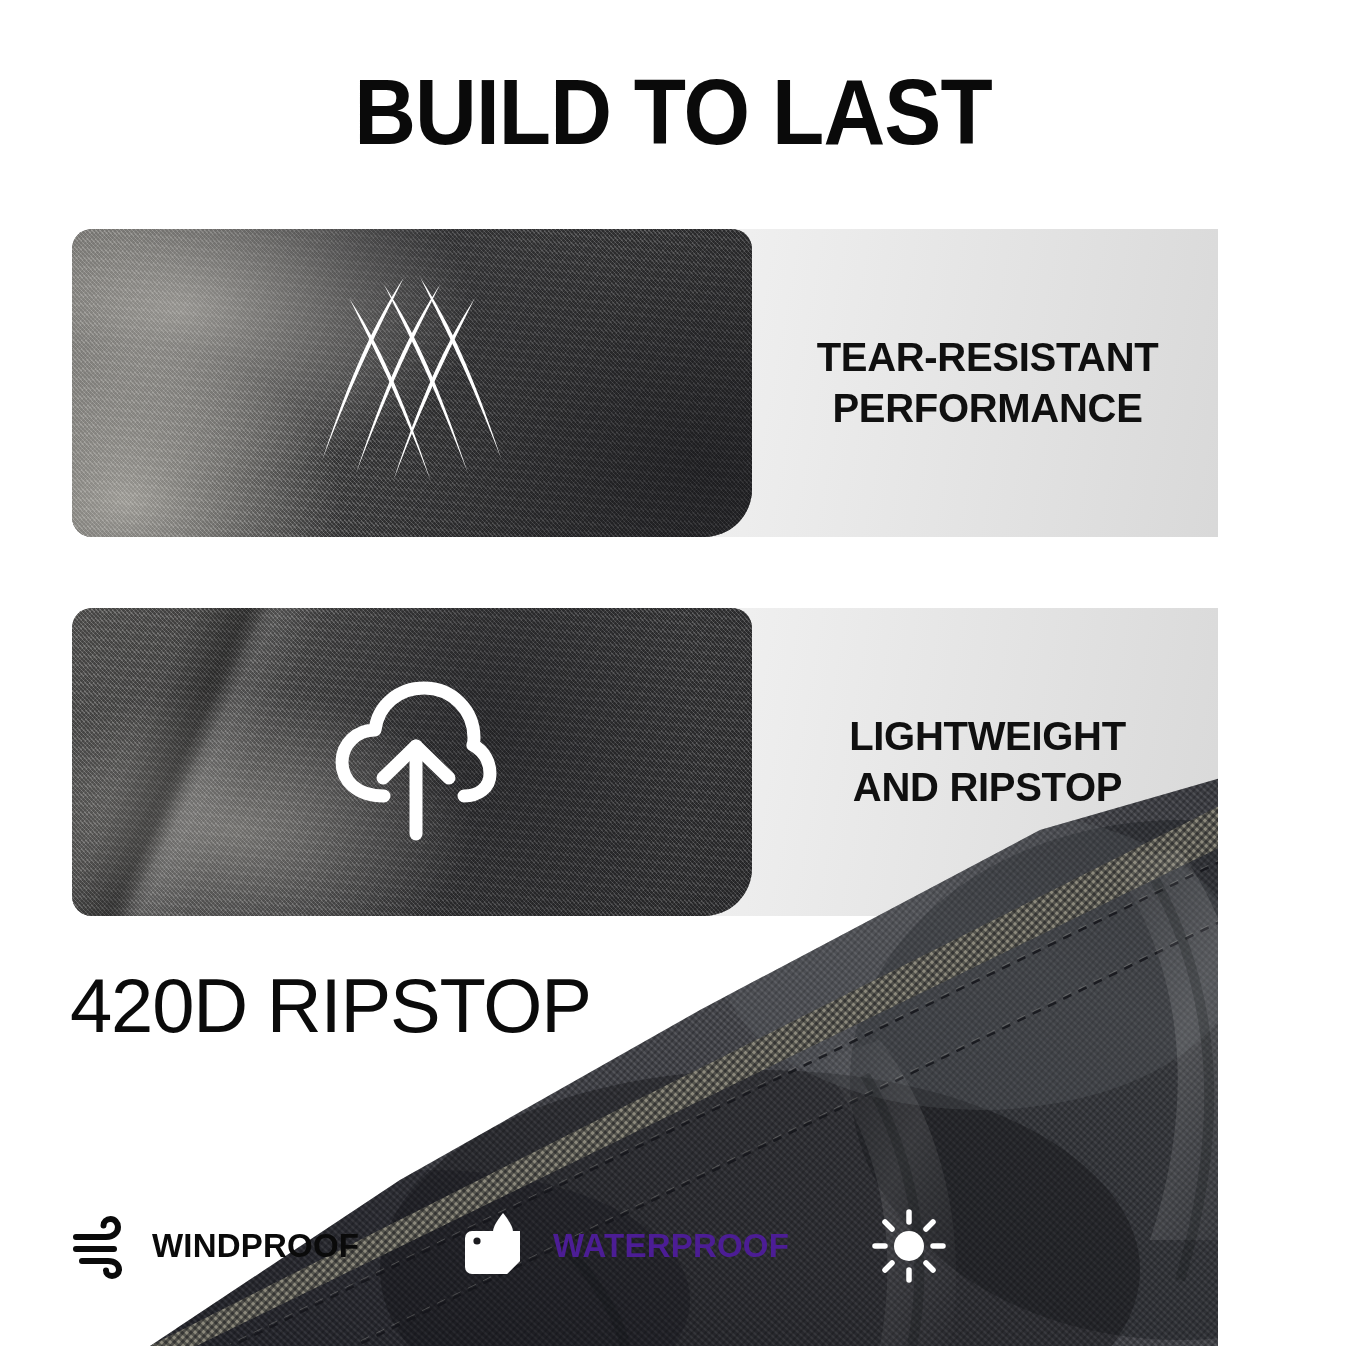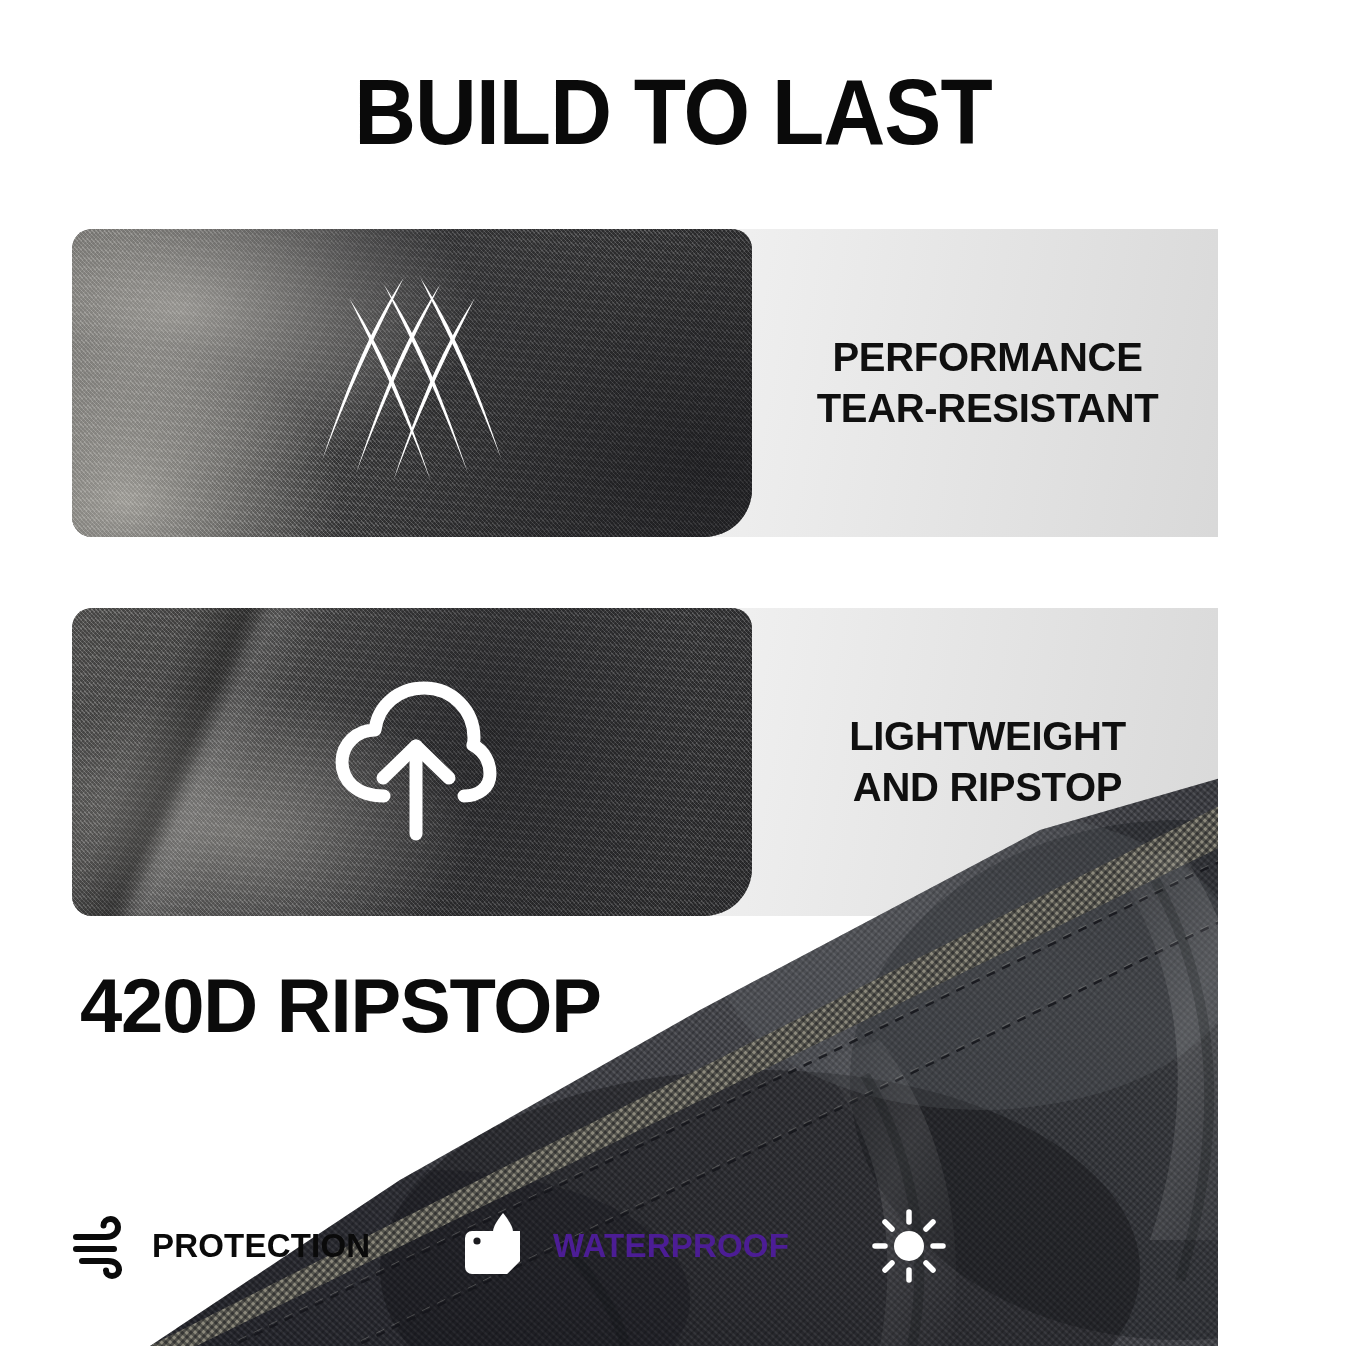--- a/index.html
+++ b/index.html
@@ -140,25 +140,25 @@
     left: 0; top: 0;
     width: 680px; height: 100%;
     display: flex;
     align-items: center;
     justify-content: center;
   }
 
   
   #fabric-headline {
     position: absolute;
-    left: 80px;
+    left: 70px;
     top: 962px;
     font-size: 76px;
     line-height: 1.16;
-    font-weight: 700;
+    font-weight: 400;
     letter-spacing: -1.2px;
     color: #0b0b0b;
     z-index: 6;
   }
 
   
   #fabric-photo {
     position: absolute;
     left: 0;
     top: 0;
@@ -227,22 +227,22 @@
           <path d="M 142 6 C 158 60 166 110 170 204 C 162 112 152 62 142 6 Z" transform="rotate(-16 105 105)"></path>
 
           <path d="M 68 6 C 84 60 92 110 96 204 C 88 112 78 62 68 6 Z" transform="rotate(16 105 105) scale(-1,1) translate(-210,0)"></path>
           <path d="M 105 2 C 122 58 130 112 134 208 C 126 114 116 60 105 2 Z" transform="rotate(16 105 105) scale(-1,1) translate(-210,0)"></path>
           <path d="M 142 6 C 158 60 166 110 170 204 C 162 112 152 62 142 6 Z" transform="rotate(16 105 105) scale(-1,1) translate(-210,0)"></path>
         </g>
       </svg>
     </div>
 
     <div class="feature-label">
+      <span>TEAR-RESISTANT</span>
       <span>PERFORMANCE</span>
-      <span>TEAR-RESISTANT</span>
     </div>
   </div>
 
   <div class="feature-row" id="feature-row-2">
 
     <div class="feature-panel"></div>
 
     <div class="feature-photo">
       <div class="weave weave-a"></div>
       <div class="photo-shade-2"></div>
@@ -360,21 +360,21 @@
   <div id="badge-strip">
 
     <div class="badge badge-dark" id="badge-windproof">
       <svg class="badge-icon" width="66" height="66" viewBox="0 0 66 66" aria-hidden="true">
         <g fill="none" stroke="#0a0a0a" stroke-width="6" stroke-linecap="round" stroke-linejoin="round">
           <path d="M 6 24 L 36 24 C 44 24 48 19 48 14 C 48 9.5 44.5 6 40.5 6 C 36.5 6 33.5 9 33.5 12.5"></path>
           <path d="M 6 36 L 44 36"></path>
           <path d="M 12 48 L 38 48 C 45 48 49 52 49 56.5 C 49 60.5 45.5 63 42 63 C 38.5 63 36 60.5 36 57.5"></path>
         </g>
       </svg>
-      <span class="badge-label">PROTECTION</span>
+      <span class="badge-label">WINDPROOF</span>
     </div>
 
     <div class="badge badge-light" id="badge-waterproof">
       <svg class="badge-icon" width="74" height="74" viewBox="0 0 74 74" aria-hidden="true">
         <g fill="#ffffff">
 
           <path d="M 40 4 C 40 4 30 16 30 22.5 C 30 28 34.5 32 40 32 C 45.5 32 50 28 50 22.5 C 50 16 40 4 40 4 Z"></path>
 
           <path d="M 9 22 L 57 22 L 57 52 L 44 65 L 9 65
                    A 7 7 0 0 1 2 58 L 2 29 A 7 7 0 0 1 9 22 Z"></path>

